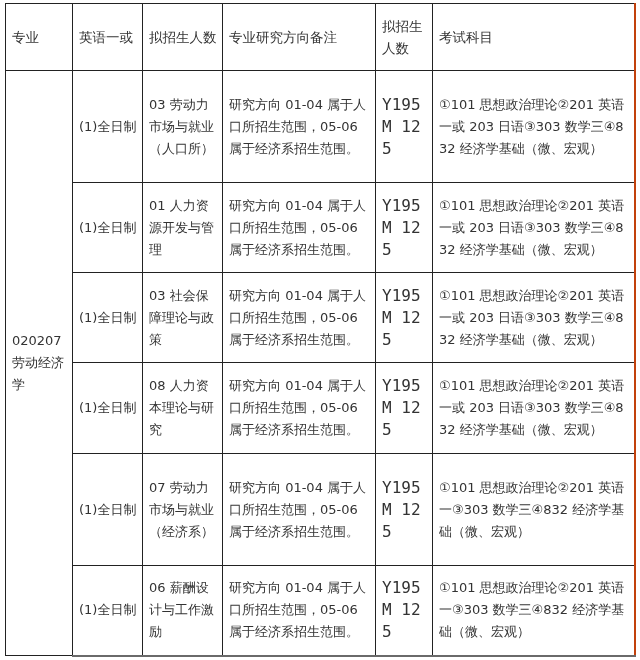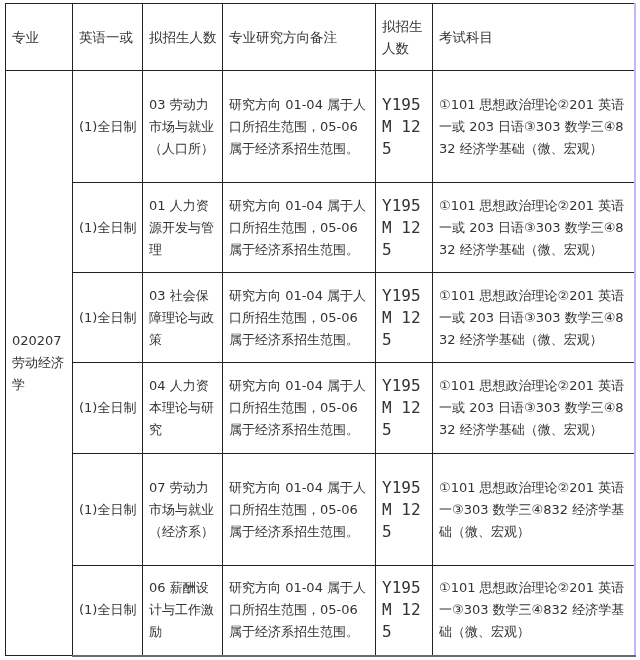--- a/index.html
+++ b/index.html
@@ -33,21 +33,21 @@
       padding: 0 5px 0 6px;
       overflow: hidden;
       word-break: break-all;
     }
     table.grid th {
       color: #333333;
       font-size: 13.5px;
       line-height: 22px;
     }
     table.grid .right-edge {
-      border-right: 2px solid #c4b5fd;
+      border-right: 2px solid #c2410c;
     }
     table.grid tr.last td {
       border-bottom: 2px solid #6a6a6a;
     }
     .mono {
       font-family: "DejaVu Sans Mono", "Liberation Mono", monospace;
       font-size: 16px;
     }
     .hdr-row { height: 67px; }
     .r1 { height: 112px; }
@@ -102,21 +102,21 @@
   <tr class="r3">
     <td>(1)全日制</td>
     <td>03 社会保障理论与政策</td>
     <td>研究方向 01-04 属于人口所招生范围，05-06 属于经济系招生范围。</td>
     <td class="mono">Y195M 125</td>
     <td class="right-edge">①101 思想政治理论②201 英语一或 203 日语③303 数学三④832 经济学基础（微、宏观）</td>
   </tr>
 
   <tr class="r4">
     <td>(1)全日制</td>
-    <td>04 人力资本理论与研究</td>
+    <td>08 人力资本理论与研究</td>
     <td>研究方向 01-04 属于人口所招生范围，05-06 属于经济系招生范围。</td>
     <td class="mono">Y195M 125</td>
     <td class="right-edge">①101 思想政治理论②201 英语一或 203 日语③303 数学三④832 经济学基础（微、宏观）</td>
   </tr>
 
   <tr class="r5">
     <td>(1)全日制</td>
     <td>07 劳动力市场与就业（经济系）</td>
     <td>研究方向 01-04 属于人口所招生范围，05-06 属于经济系招生范围。</td>
     <td class="mono">Y195M 125</td>

